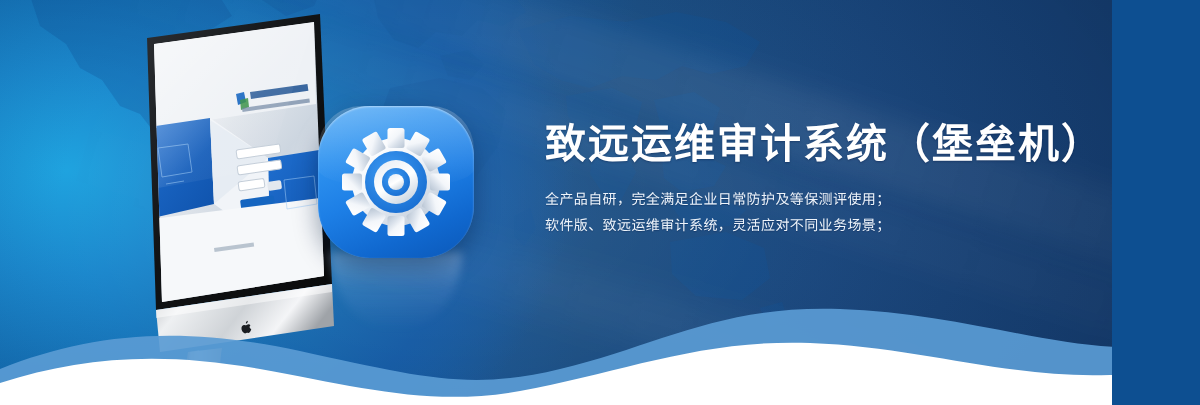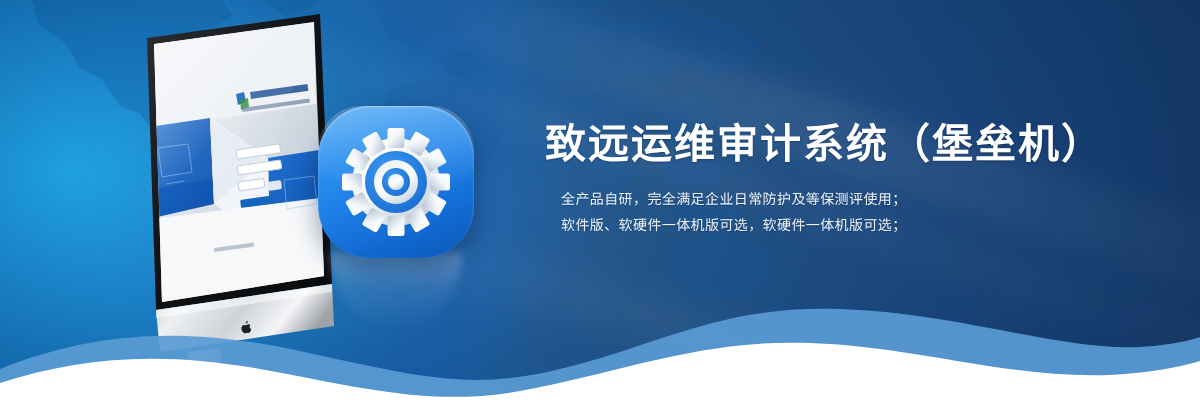--- a/index.html
+++ b/index.html
@@ -3,21 +3,21 @@
 <meta charset="utf-8">
 <title>banner</title>
 <style>
   html,body{margin:0;padding:0;}
   body{
     width:1200px;height:405px;overflow:hidden;
     font-family:"Liberation Sans","DejaVu Sans",sans-serif;
     background:#0d4f91;
   }
   .banner{
-    position:relative;width:1200px;height:405px;overflow:hidden;
+    position:relative;width:1112px;height:405px;overflow:hidden;
   }
   
   .bg-base{
     position:absolute;inset:0;
     background:
       radial-gradient(ellipse 620px 480px at 6% 42%, #18a0de 0%, #1584cb 22%, #0f66ad 48%, #0c54a0 66%, rgba(14,70,134,0) 82%),
       linear-gradient(100deg, #1382c8 0%, #0f6cb4 14%, #0d57a2 30%, #15497f 54%, #16447c 74%, #163f74 100%);
   }
   .bg-vign{
     position:absolute;inset:0;
@@ -79,21 +79,21 @@
   
   .copy{position:absolute;left:545px;top:118px;width:620px;}
   .headline{
     margin:0;
     font-size:41px;line-height:52px;
     font-weight:700;color:#ffffff;
     letter-spacing:2px;
     white-space:nowrap;
     text-shadow:0 1px 2px rgba(0,20,60,.35);
   }
-  .sub{margin:18px 0 0 16px;}
+  .sub{margin:18px 0 0 0;}
   .sub p{
     margin:0 0 4px 0;
     font-size:14px;line-height:22px;
     color:#eef4fb;letter-spacing:.4px;
     font-weight:400;
     text-shadow:0 1px 1px rgba(0,20,60,.30);
   }
 </style>
 </head>
 <body>
@@ -296,17 +296,17 @@
     <svg viewBox="0 0 1200 110" preserveAspectRatio="none" xmlns="http://www.w3.org/2000/svg" aria-hidden="true">
       <path d="M0,74 C90,38 180,30 300,56 C420,82 470,96 560,74 C660,50 720,10 840,14 C960,18 1060,56 1140,52 C1170,50 1188,46 1200,42 L1200,110 L0,110 Z" fill="#5a9bd4" opacity="0.92"></path>
       <path d="M0,88 C80,62 160,56 260,74 C360,92 430,112 520,96 C620,78 700,44 810,48 C920,52 1010,84 1110,80 C1150,78 1180,72 1200,66 L1200,110 L0,110 Z" fill="#ffffff"></path>
     </svg>
   </div>
 
   <div class="copy">
     <h1 class="headline">致远运维审计系统（堡垒机）</h1>
     <div class="sub">
       <p>全产品自研，完全满足企业日常防护及等保测评使用；</p>
-      <p>软件版、软硬件一体机版可选，软硬件一体机版可选；</p>
+      <p>软件版、致远运维审计系统，灵活应对不同业务场景；</p>
     </div>
   </div>
 
 </div>
 
 </body></html>

